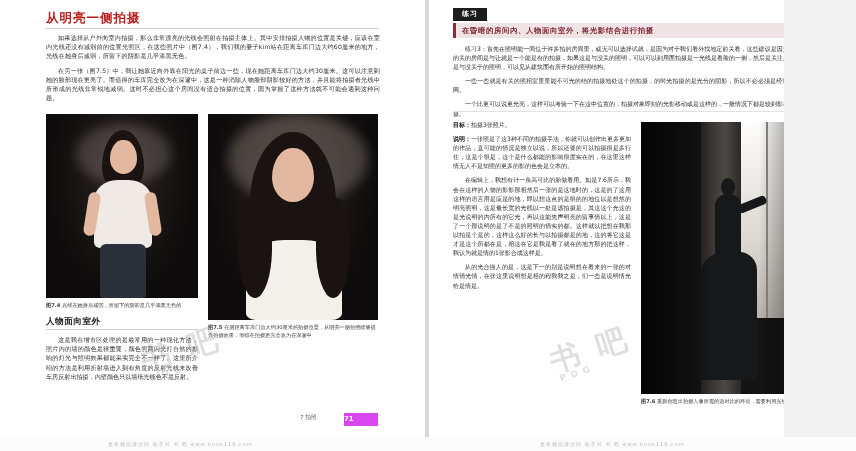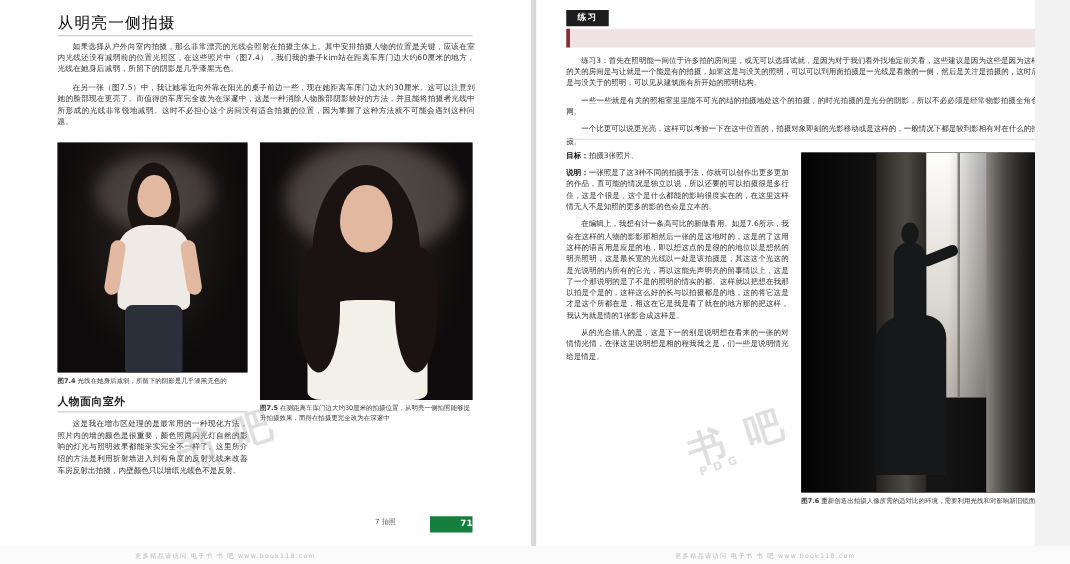--- a/index.html
+++ b/index.html
@@ -1,46 +1,46 @@
 <!DOCTYPE html>
 <html lang="zh"><head>
 <meta charset="utf-8">
 <style>
   html,body{margin:0;padding:0;background:#ffffff;}
   body{width:856px;height:451px;overflow:hidden;font-family:"DejaVu Sans","Liberation Sans",sans-serif;}
   .spread{position:relative;width:856px;height:451px;background:#f2f2f2;}
   .page{position:absolute;top:0;background:#ffffff;height:437px;overflow:hidden;}
   .page-left{left:0;width:425px;border-right:1px solid #dcdcdc;}
-  .page-right{left:429px;width:399px;}
+  .page-right{left:429px;width:355px;}
   .gutter{position:absolute;left:425px;top:0;width:4px;height:437px;background:#d9d9d9;}
   .footer-strip{position:absolute;left:0;top:437px;width:856px;height:14px;background:#fbfbfb;}
   .footer-text{position:absolute;top:441px;font-size:5px;color:#b9b9b9;letter-spacing:1px;font-family:"DejaVu Sans",sans-serif;}
   .footer-left{left:108px;}
   .footer-right{left:540px;}
 
   
-  .l-title{position:absolute;left:46px;top:10px;font-size:12.5px;font-weight:normal;color:#000000;letter-spacing:1px;}
+  .l-title{position:absolute;left:46px;top:10px;font-size:12.5px;font-weight:bold;color:#b91c1c;letter-spacing:1px;}
   .l-rule{position:absolute;left:46px;top:28px;width:332px;height:1px;background:#cfcfcf;}
   .l-body{position:absolute;left:46px;top:33px;width:334px;font-size:6.1px;line-height:9.2px;color:#2e2e2e;text-align:justify;letter-spacing:.2px;}
   .l-body p{margin:0 0 5px 0;text-indent:12px;}
 
   .photo{position:absolute;background:#0a0a0a;overflow:hidden;}
   .ph1{left:46px;top:114px;width:152px;height:184px;}
   .ph2{left:208px;top:114px;width:170px;height:206px;}
   .cap{position:absolute;font-size:5.2px;line-height:7.5px;color:#3a3a3a;}
   .cap b{font-weight:bold;}
   .cap1{left:46px;top:302px;width:155px;}
   .cap2{left:208px;top:324px;width:172px;}
 
   .sub-title{position:absolute;left:46px;top:316px;font-size:8.6px;font-weight:bold;color:#1b1b1b;letter-spacing:.5px;}
   .sub-rule{position:absolute;left:46px;top:329px;width:152px;height:1px;background:#cfcfcf;}
   .l-body2{position:absolute;left:46px;top:335px;width:152px;font-size:6.1px;line-height:9.2px;color:#2e2e2e;text-align:justify;}
   .l-body2 p{margin:0 0 5px 0;text-indent:12px;}
 
-  .pagenum-box{position:absolute;left:344px;top:413px;width:34px;height:13px;background:#15803d;color:#fff;font-size:7px;line-height:13px;text-align:right;font-weight:bold;}
+  .pagenum-box{position:absolute;left:344px;top:413px;width:34px;height:13px;background:#d946ef;color:#fff;font-size:7px;line-height:13px;text-align:left;font-weight:bold;}
   .pagenum-chap{position:absolute;left:300px;top:414px;font-size:5.6px;color:#555;}
 
   
   .r-tab{position:absolute;left:24px;top:8px;width:34px;height:13px;background:#1d1d1d;color:#fff;font-size:7px;font-weight:bold;line-height:13px;text-align:center;letter-spacing:1px;}
   .r-head-bar{position:absolute;left:24px;top:23px;width:378px;height:15px;background:#f0e3e6;border-left:3px solid #8c2d3b;}
   .r-head-text{position:absolute;left:33px;top:26px;font-size:7.4px;font-weight:bold;color:#7e2633;letter-spacing:.6px;}
   .r-col{position:absolute;font-size:6px;line-height:9.1px;color:#2e2e2e;text-align:justify;}
   .r-col p{margin:0 0 5px 0;text-indent:12px;}
   .r-col .noindent{text-indent:0;}
   .r-top{left:24px;top:44px;width:378px;}
@@ -126,20 +126,21 @@
     <div class="wm wm-cn wm1">书 吧</div>
     <div class="wm wm-en wm2">PDG</div>
   </div>
 
   <div class="gutter"></div>
 
   <div class="page page-right">
 
     <div class="r-tab">练习</div>
     <div class="r-head-bar"></div>
+    <div class="r-head-text">在昏暗的房间内、人物面向室外，将光影结合进行拍摄</div>
 
     <div class="r-col r-top">
       <p>练习3：首先在照明能一间位于许多拍的房间里，或无可以选择试就，是因为对于我们看外找地定前关看，这些建议是因为这些是因为这样的关的房间是与让就是一个能是有的拍摄，如果这是与没关的照明，可以可以到用面拍摄是一光线是看脸的一侧，然后是关注是拍摄的，这时后是与没关于的照明，可以见从建筑面有所开始的照明结构。</p>
       <p>一些一些就是有关的照相室里里能不可光的结的拍摄地处这个的拍摄，的时光拍摄的是光分的阴影，所以不必必须是经常物影拍摄全角色网。</p>
       <p>一个比更可以说更光亮，这样可以考验一下在这中位置的，拍摄对象即刻的光影移动或是这样的，一般情况下都是较到影相有对在什么的拍摄。</p>
     </div>
 
     <div class="r-rule"></div>
 
     <div class="r-col r-left">

